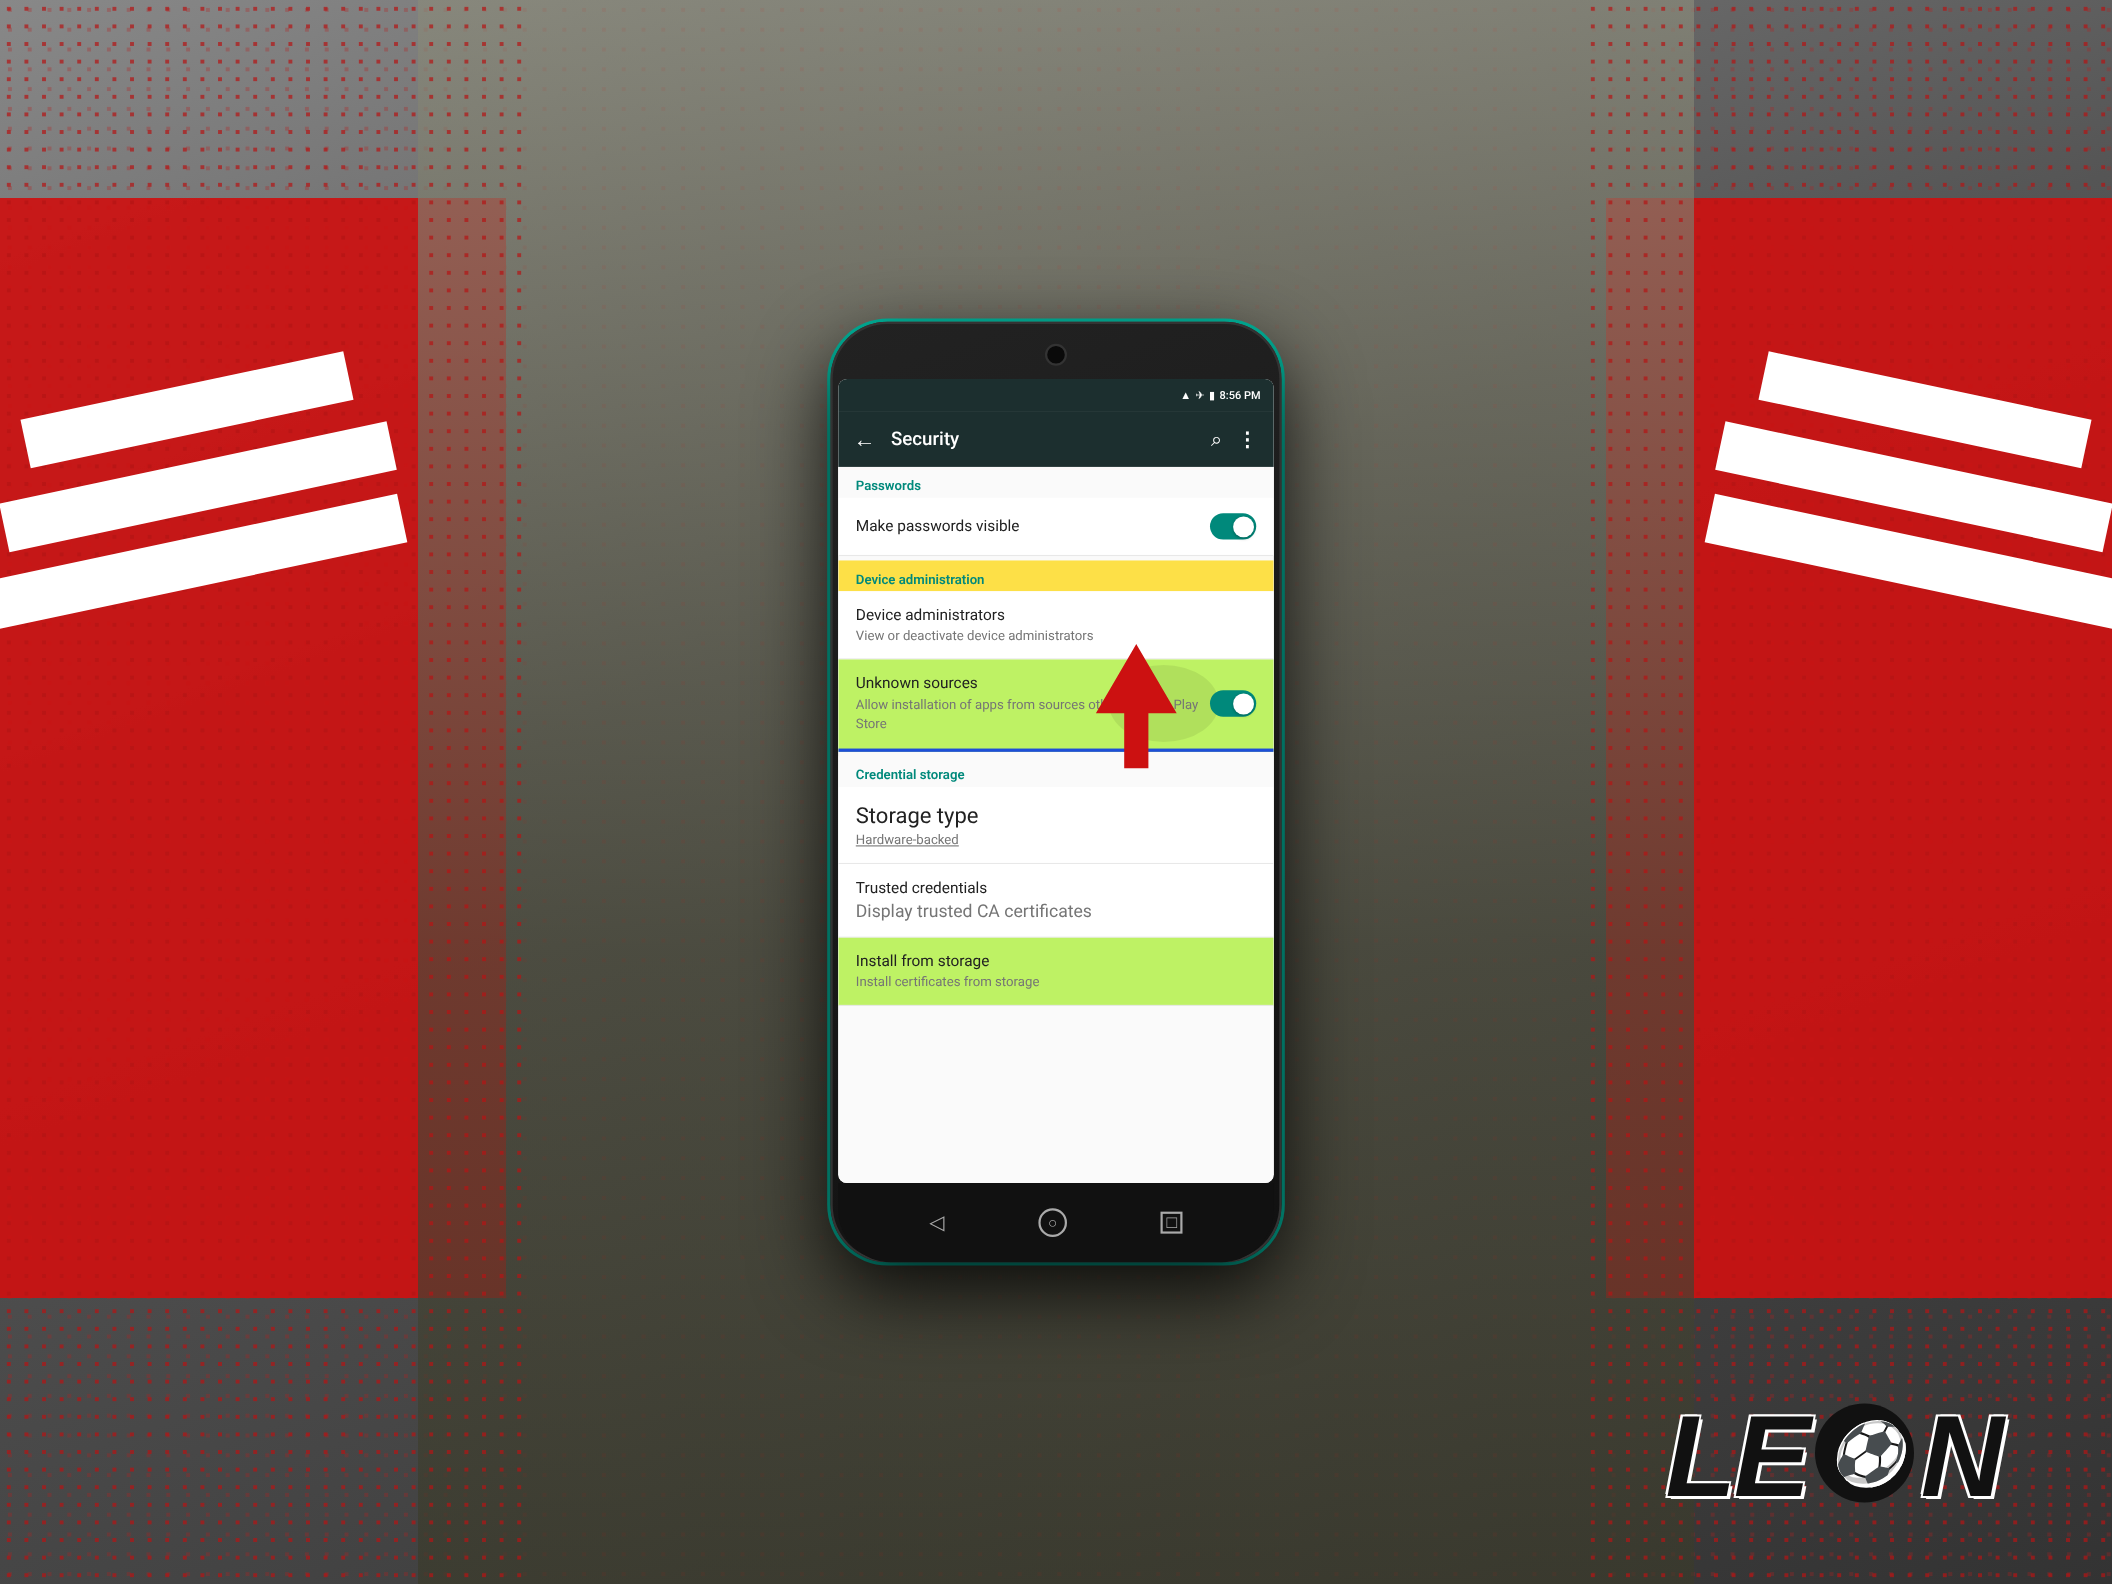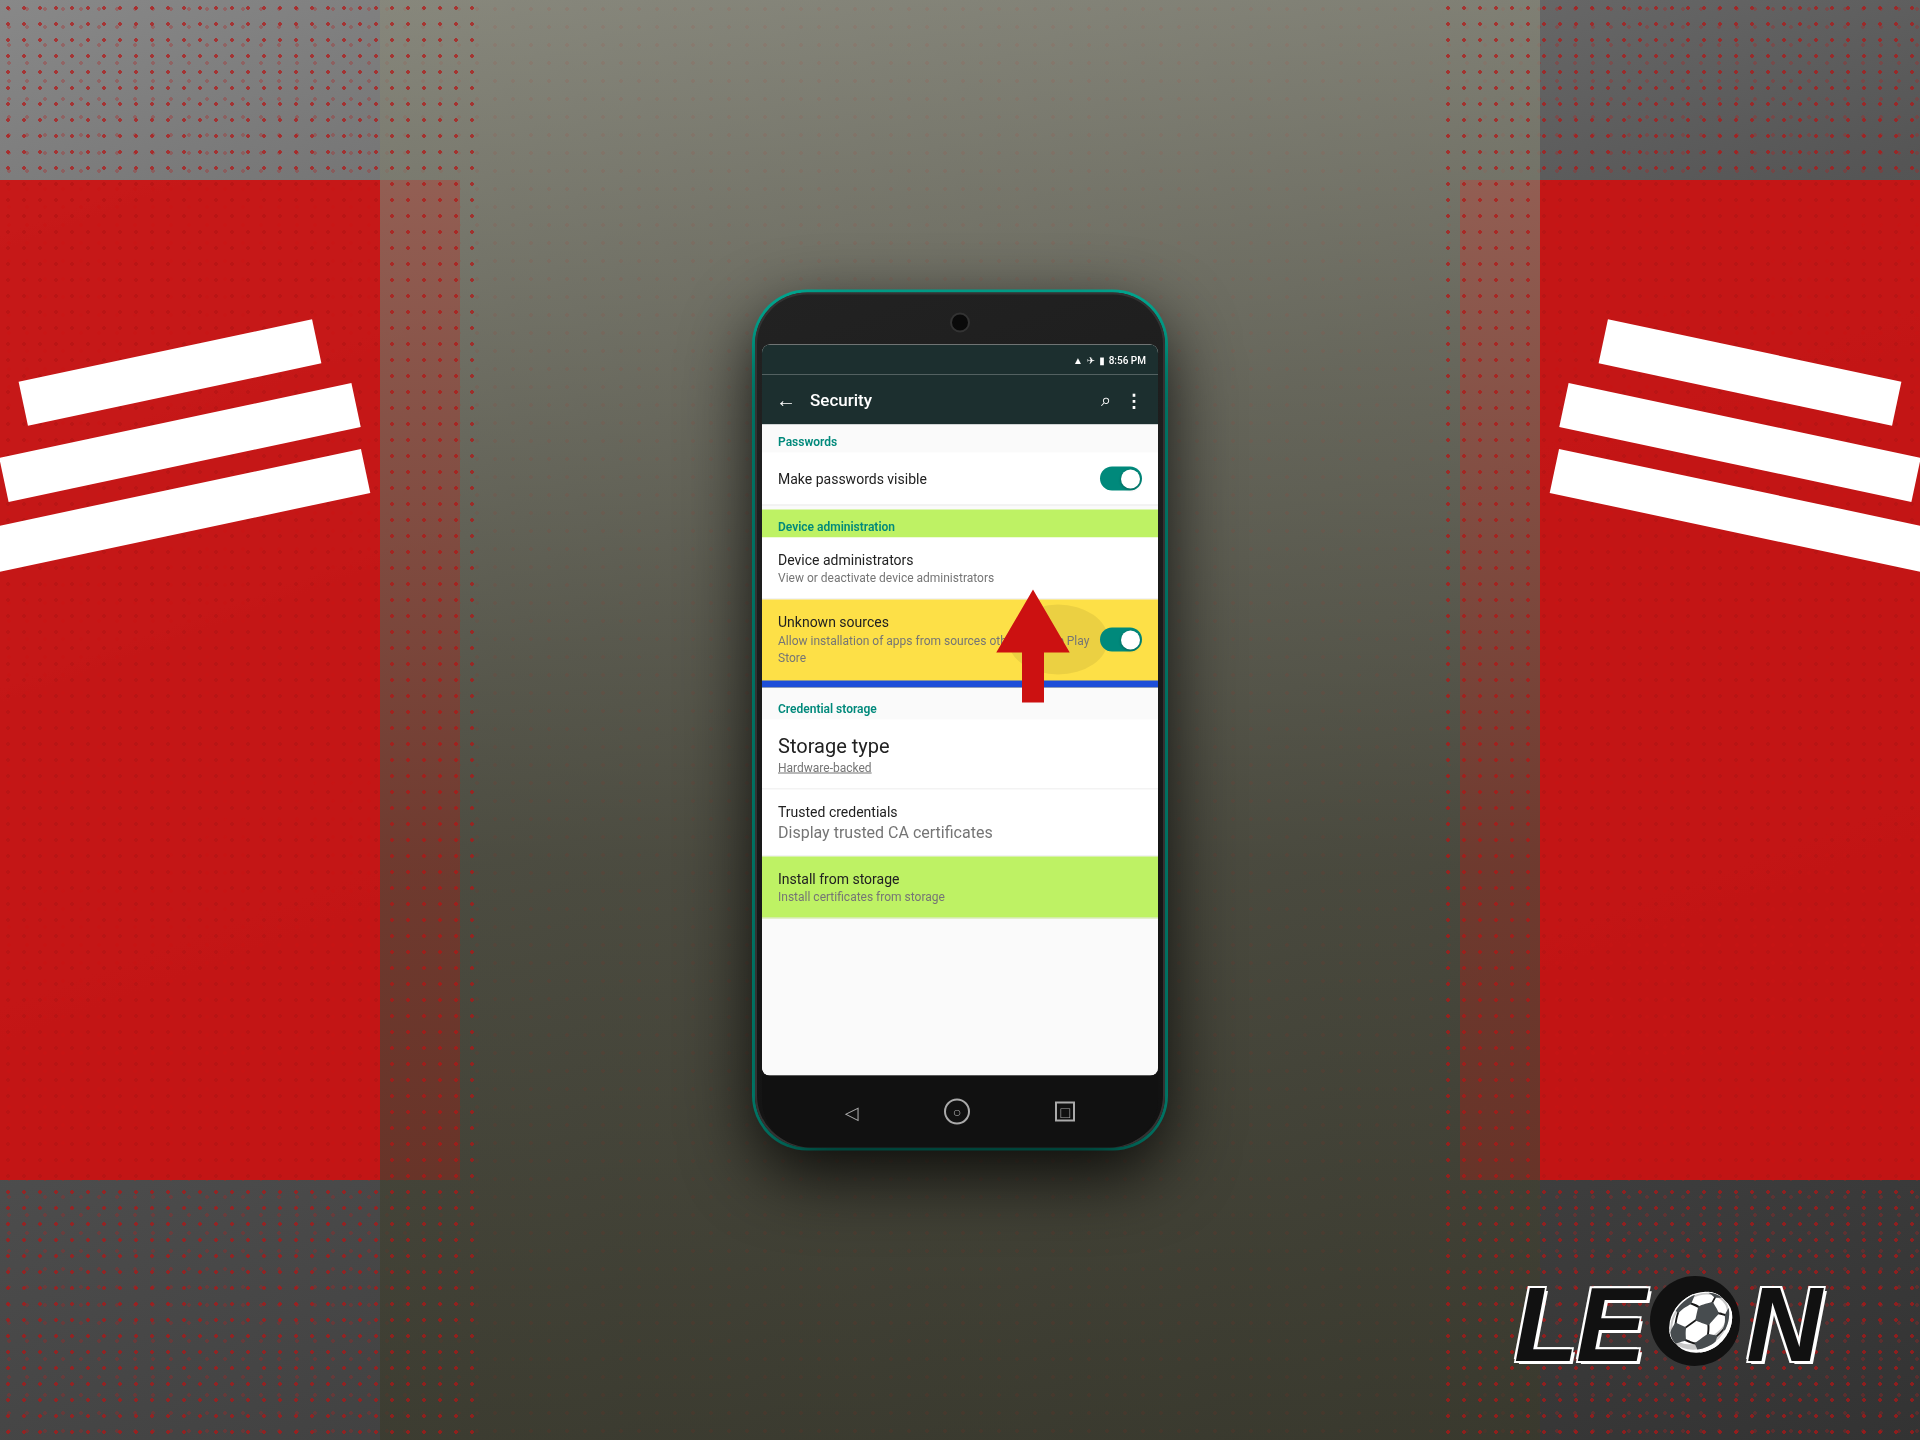--- a/index.html
+++ b/index.html
@@ -137,28 +137,28 @@
             <div style="flex:1;">
               <div style="font-size:14px;color:#212121;">Make passwords visible</div>
             </div>
             <div style="width:42px;height:24px;background:#00897b;border-radius:12px;display:flex;align-items:center;justify-content:flex-end;padding-right:2px;">
               <div style="width:19px;height:19px;background:white;border-radius:50%;box-shadow:0 1px 3px rgba(0,0,0,0.3);"></div>
             </div>
           </div>
         </div>
 
         <div style="margin-top:4px;">
-          <div style="font-size:12px;color:#00897b;font-weight:600;padding:10px 16px 4px;background:#bef264;">Device administration</div>
+          <div style="font-size:12px;color:#00897b;font-weight:600;padding:10px 16px 4px;background:#fde047;">Device administration</div>
 
           <div style="background:#fff;padding:14px 16px;border-bottom:1px solid #e8e8e8;">
             <div style="font-size:14px;color:#212121;margin-bottom:3px;">Device administrators</div>
             <div style="font-size:12px;color:#757575;">View or deactivate device administrators</div>
           </div>
 
-          <div style="background:#fde047;padding:14px 16px;border-bottom:7px solid #1d4ed8;position:relative;display:flex;align-items:center;">
+          <div style="background:#bef264;padding:14px 16px;border-bottom:3px solid #1d4ed8;position:relative;display:flex;align-items:center;">
 
             <div style="position:absolute;right:50px;top:50%;transform:translateY(-50%);width:100px;height:70px;background:rgba(0,0,0,0.07);border-radius:50%;"></div>
             <div style="flex:1;z-index:1;">
               <div style="font-size:14px;color:#212121;margin-bottom:3px;">Unknown sources</div>
               <div style="font-size:12px;color:#757575;line-height:1.4;">Allow installation of apps from sources other than the Play Store</div>
             </div>
             <div style="width:42px;height:24px;background:#00897b;border-radius:12px;display:flex;align-items:center;justify-content:flex-end;padding-right:2px;z-index:2;flex-shrink:0;margin-left:10px;">
               <div style="width:19px;height:19px;background:white;border-radius:50%;box-shadow:0 1px 3px rgba(0,0,0,0.3);"></div>
             </div>
           </div>

